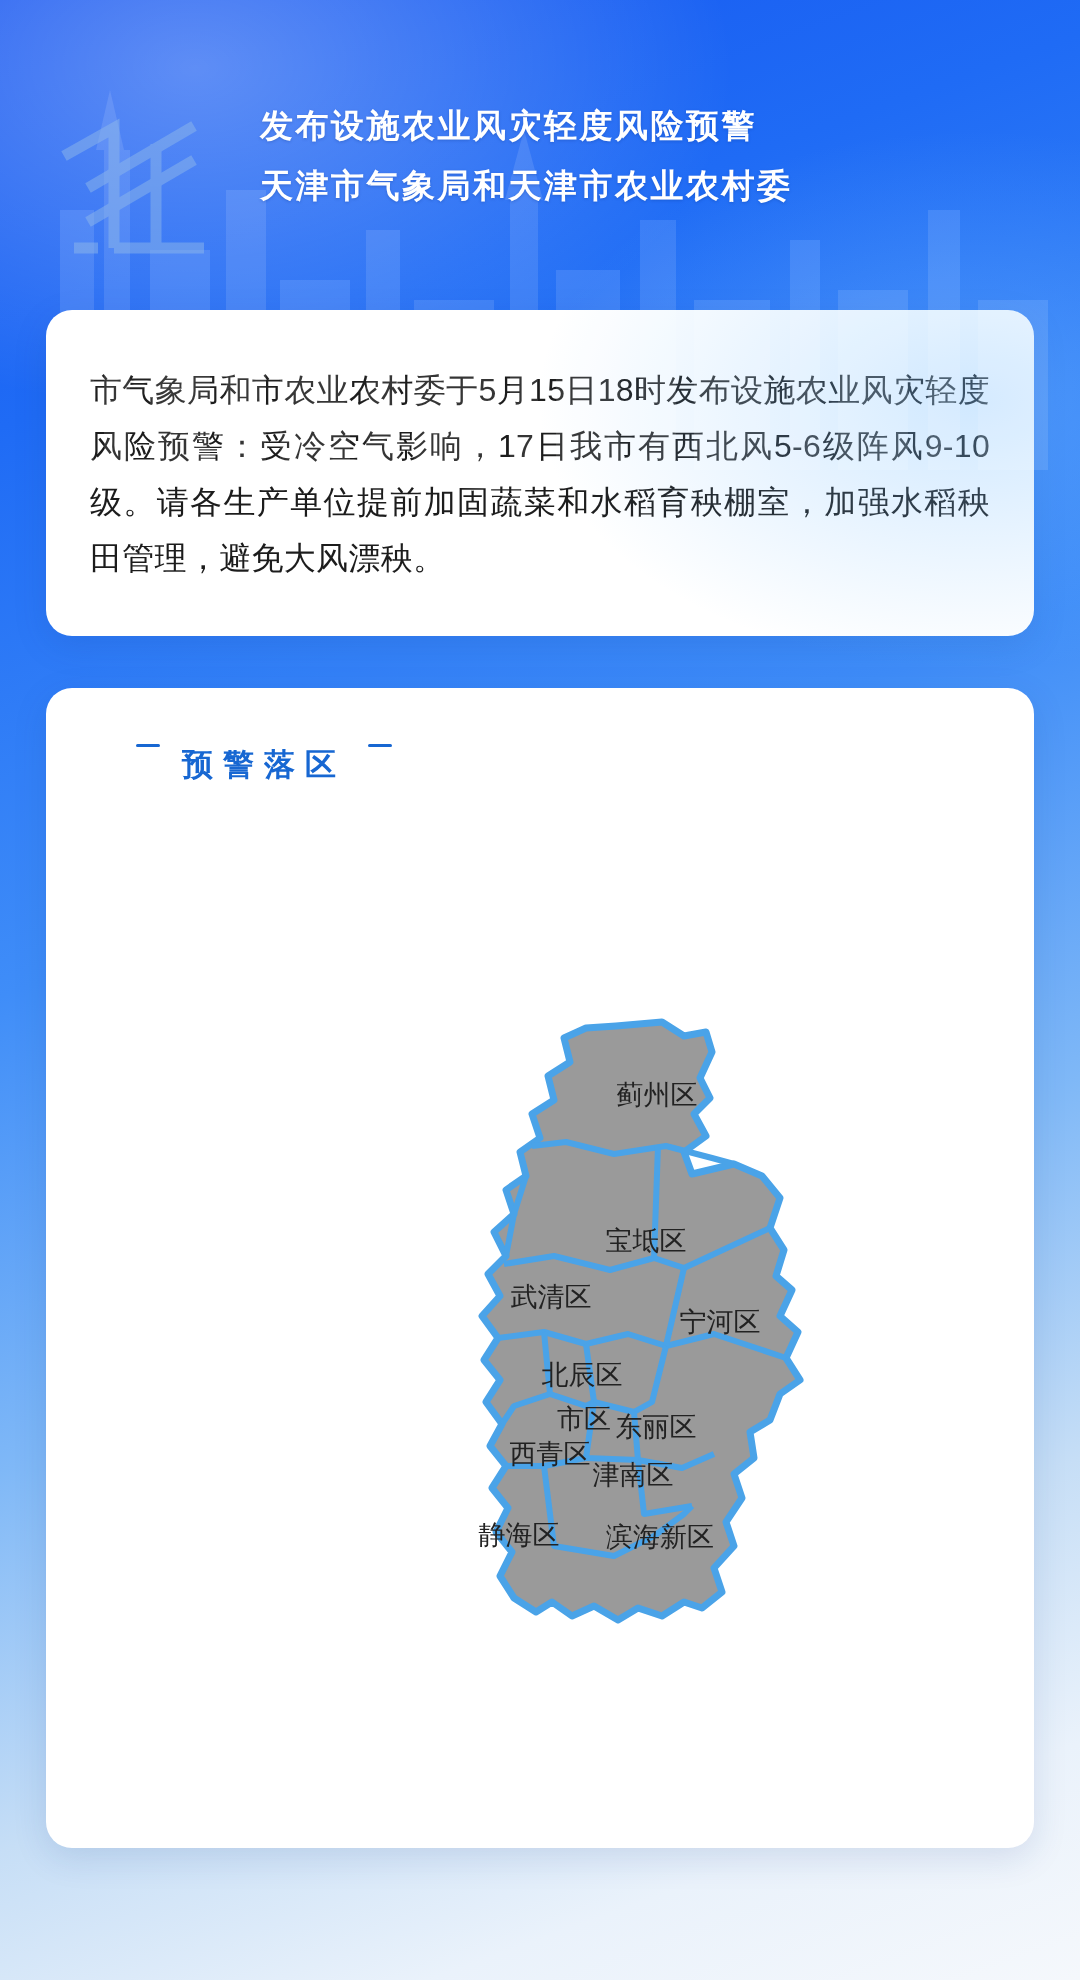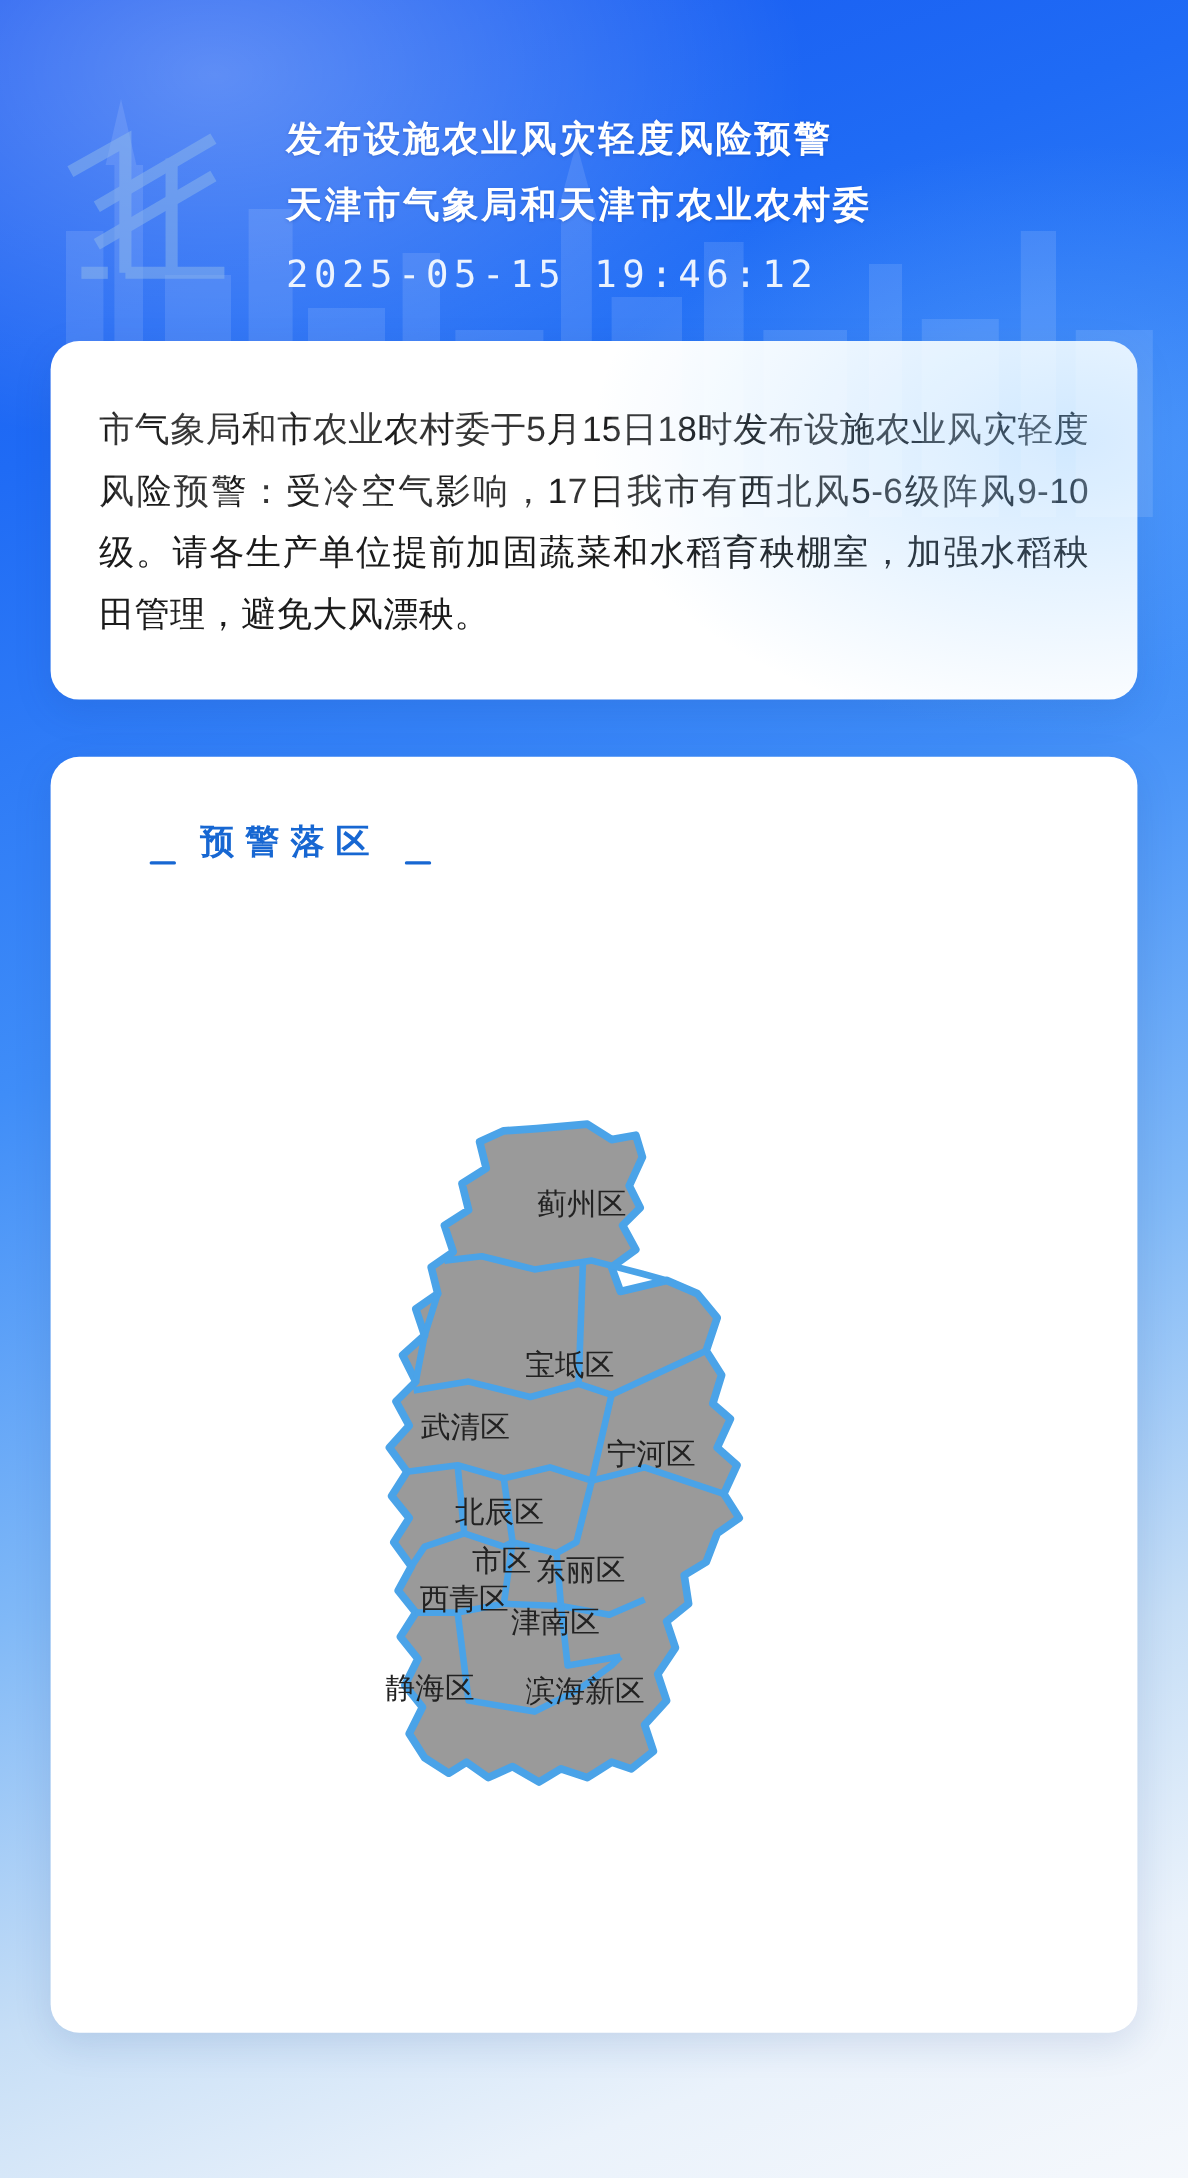--- a/index.html
+++ b/index.html
@@ -83,38 +83,38 @@
     text-align: justify;
   }
   #map-card {
     margin-top: 52px;
     padding: 56px 40px 64px 40px;
     min-height: 1160px;
     position: relative;
   }
   .section-title {
     display: flex;
-    align-items: flex-end;
+    align-items: flex-start;
     gap: 22px;
     margin-left: 50px;
     color: #1767d2;
     font-size: 31px;
     font-weight: 700;
     letter-spacing: 10px;
   }
   .dash {
     display: inline-block;
     width: 24px; height: 3px;
     background: #1767d2;
     border-radius: 2px;
   }
   .map-wrap {
     margin-top: 60px;
     display: flex;
-    justify-content: flex-start;
+    justify-content: flex-end;
   }
   svg.map { display: block; }
   .district-label {
     font-family: "Liberation Sans", sans-serif;
     font-size: 27px;
     fill: #222222;
     font-weight: 500;
   }
 </style>
 </head>
@@ -154,21 +154,20 @@
       <path d="M44 124 L150 62"></path>
       <path d="M112 46 L112 150"></path>
       <path d="M70 150 L160 150"></path>
       <path d="M30 150 L54 150"></path>
     </g>
   </svg>
 
   <div class="title-block">
     <div class="title-line">发布设施农业风灾轻度风险预警</div>
     <div class="title-line">天津市气象局和天津市农业农村委</div>
-    <div class="timestamp">2025-05-15 19:46:12</div>
   </div>
 </div>
 
 <div class="card" id="body-card">
   <div class="body-text">市气象局和市农业农村委于5月15日18时发布设施农业风灾轻度风险预警：受冷空气影响，17日我市有西北风5-6级阵风9-10级。请各生产单位提前加固蔬菜和水稻育秧棚室，加强水稻秧田管理，避免大风漂秧。</div>
 </div>
 
 <div class="card" id="map-card">
   <div class="section-title">
     <span class="dash"></span>

